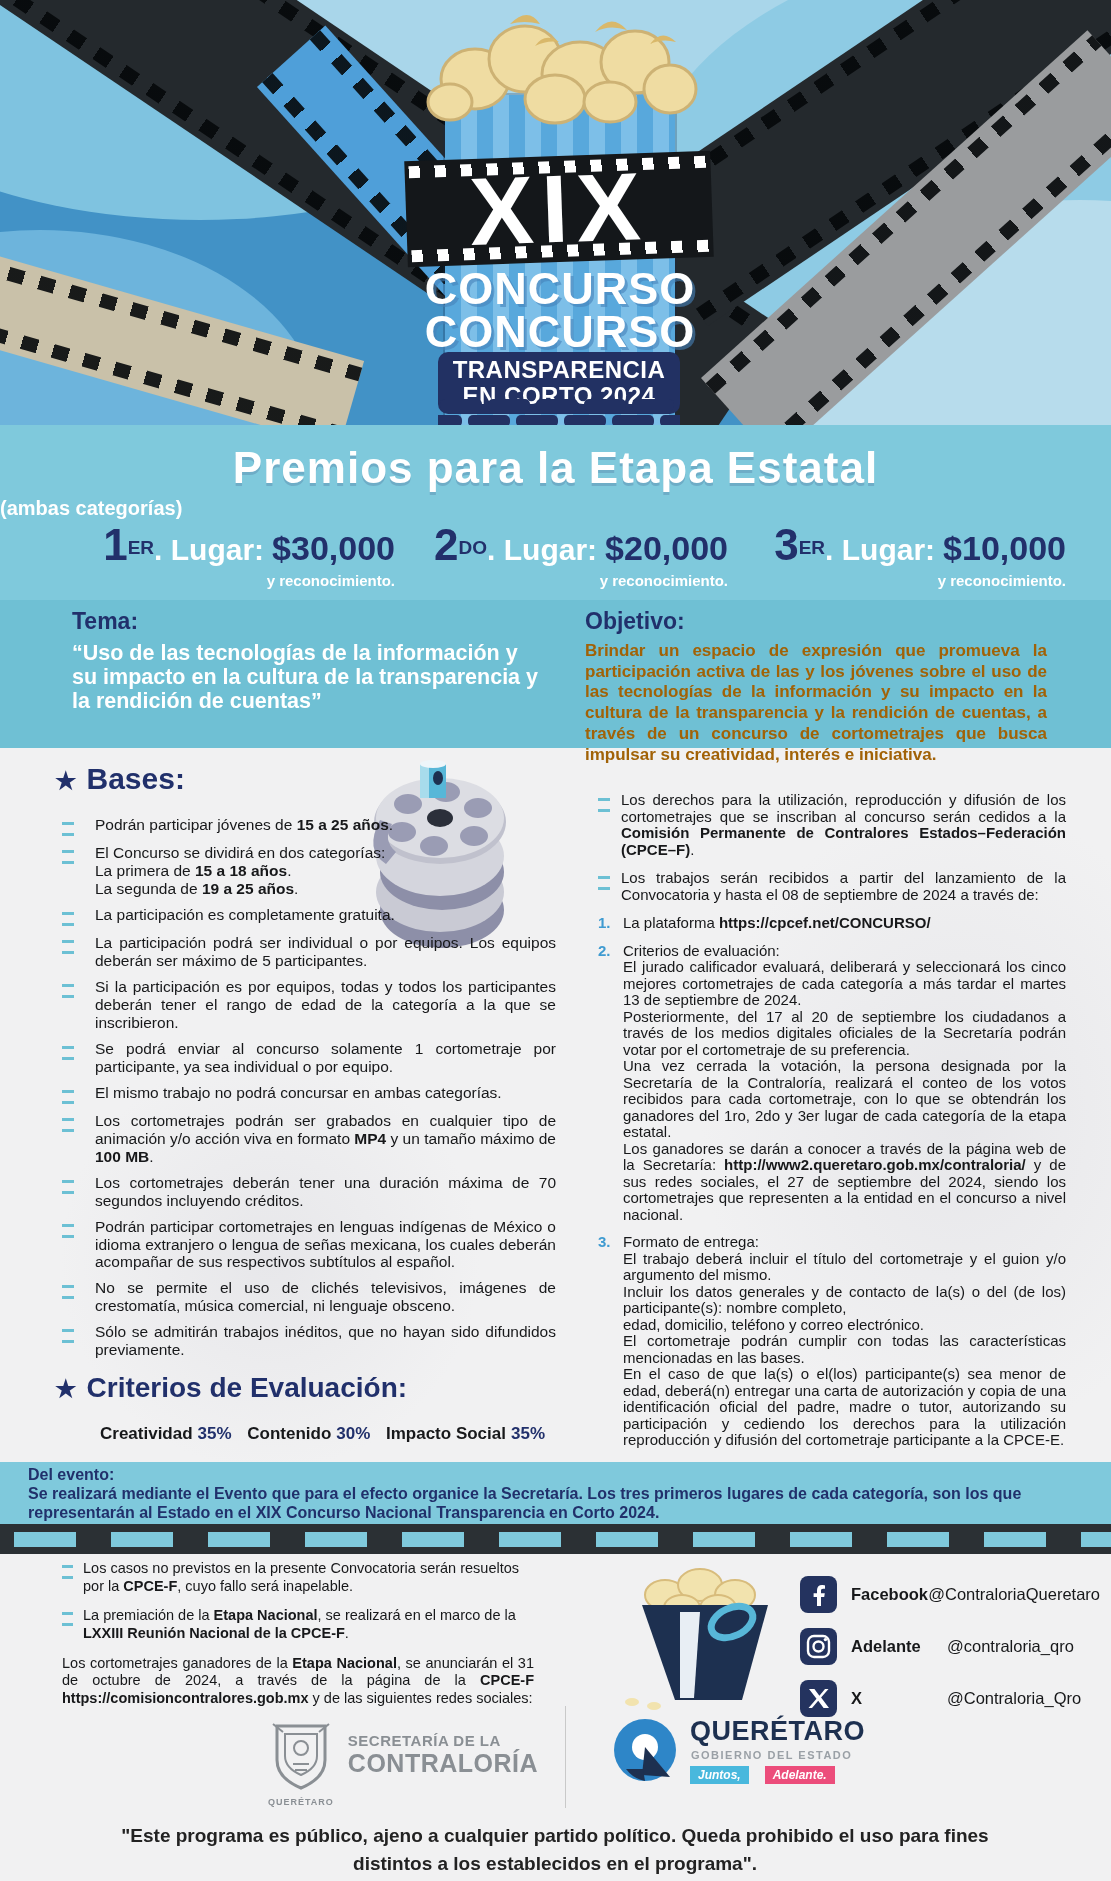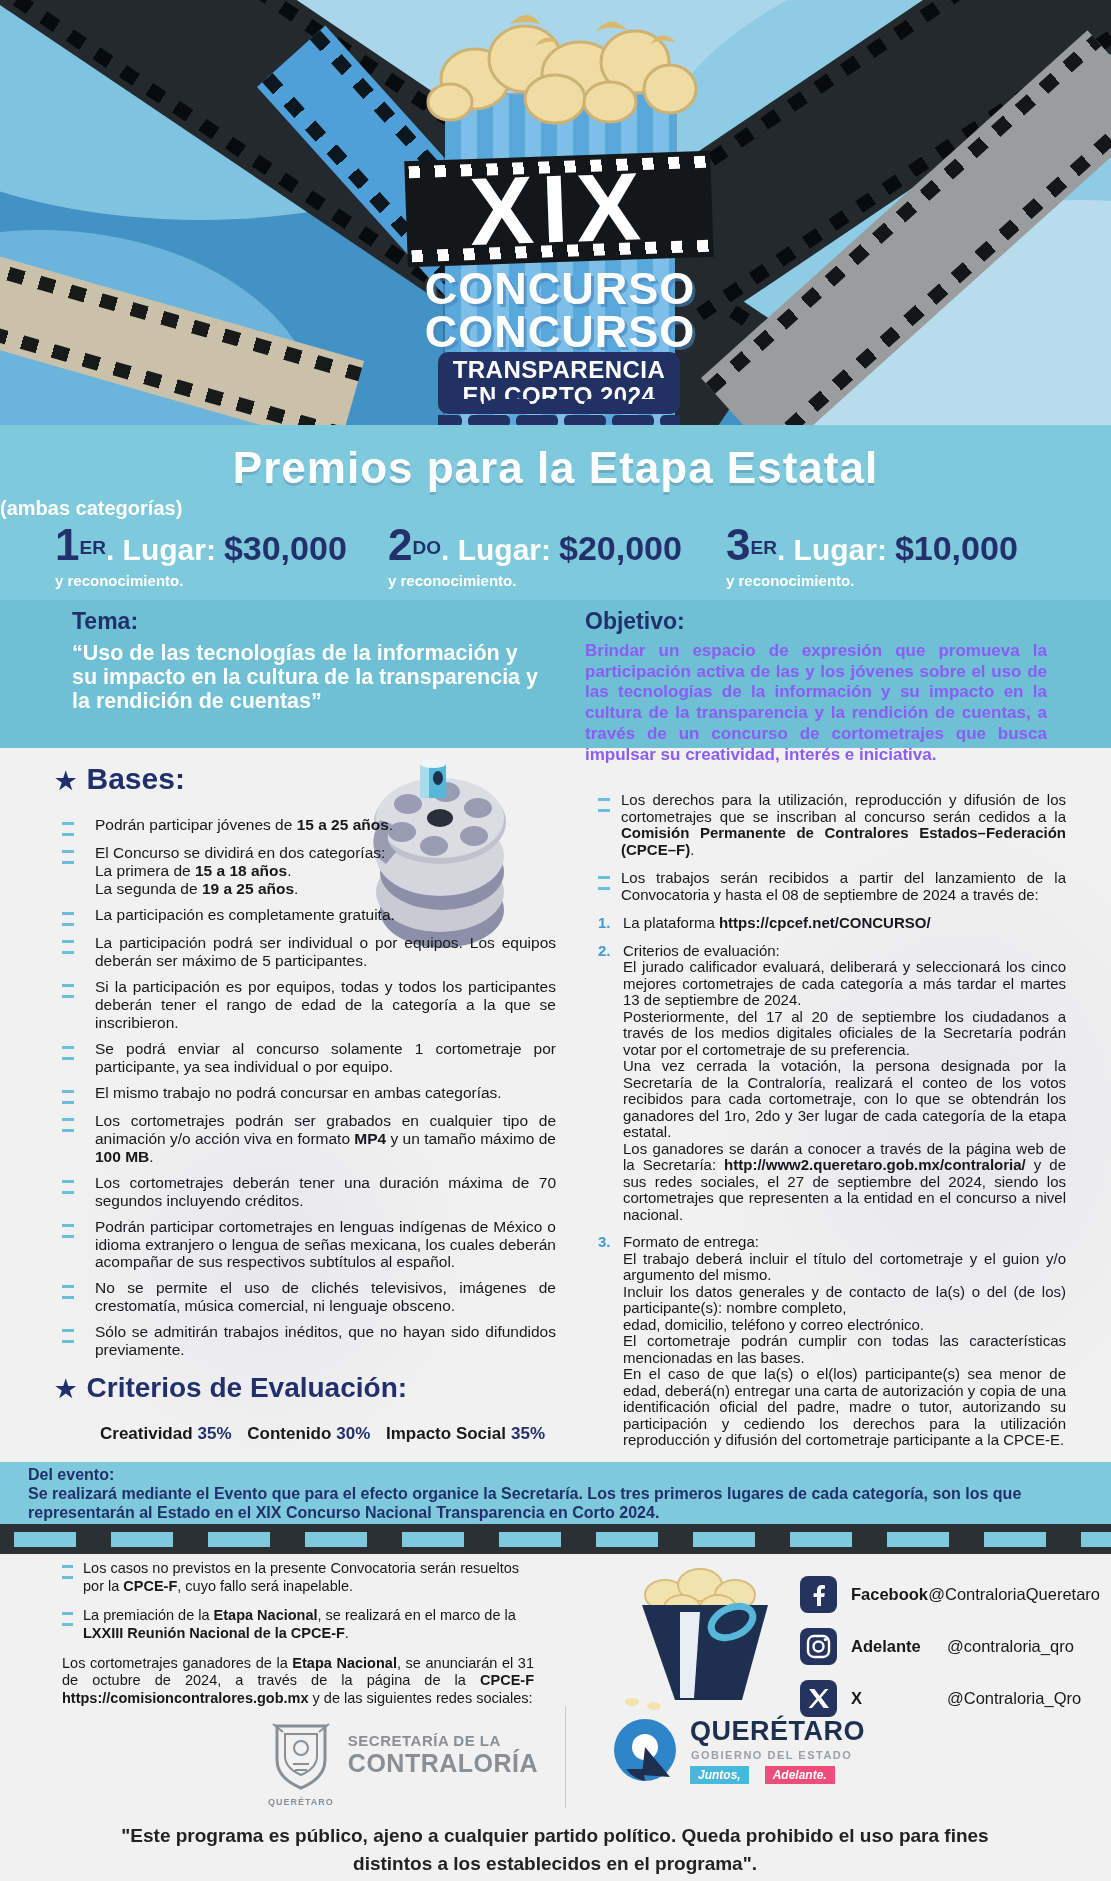--- a/index.html
+++ b/index.html
@@ -42,35 +42,35 @@
   .navy-box{left:438px;top:352px;width:242px;height:62px;background:#223163;border-radius:10px;
         display:flex;flex-direction:column;align-items:center;justify-content:center;
         color:#ffffff;font-weight:800;font-size:24px;line-height:1.08;letter-spacing:.5px}
   .seats-svg{left:438px;top:398px;width:242px;height:30px}
 
   
   .prize-band{left:0;top:425px;width:1111px;height:175px;background:#7fc9dc}
   .prize-title{left:0;top:443px;width:1111px;text-align:center;color:#ffffff;font-weight:800;
         font-size:44px;letter-spacing:1px;text-shadow:0 3px 0 rgba(34,48,107,.18)}
   .prize-sub{left:0;top:497px;width:1111px;color:#ffffff;font-weight:600;font-size:20px}
-  .prize{top:520px;width:340px;text-align:left}
+  .prize{top:520px;width:340px;text-align:right}
   .p1{left:55px}.p2{left:388px}.p3{left:726px}
   .place{font-size:44px;font-weight:800;color:#22306b}
   .sup{font-size:19px;font-weight:800;color:#22306b;vertical-align:super}
   .lugar{font-size:30px;font-weight:800;color:#ffffff}
   .amount{font-size:34px;font-weight:800;color:#22306b;margin-left:8px}
   .note{margin-top:2px;color:#ffffff;font-weight:600;font-size:15px}
 
   
   .theme-band{left:0;top:600px;width:1111px;height:148px;background:#6fc0d4}
   .tb-h{font-size:23px;font-weight:800;color:#21306b;margin:0 0 6px 0}
   .tema{left:72px;top:608px;width:470px}
   .tema-quote{font-size:21.5px;font-weight:800;color:#ffffff;line-height:1.12;margin:0}
   .objetivo{left:585px;top:608px;width:462px}
-  .objetivo p{font-size:17px;font-weight:600;color:#8b5cf6;line-height:1.22;margin:2px 0 0 0;text-align:justify}
+  .objetivo p{font-size:17px;font-weight:600;color:#a16207;line-height:1.22;margin:2px 0 0 0;text-align:justify}
 
   
   .wm{position:absolute;border-radius:50%;background:radial-gradient(closest-side,#e7e7ea,rgba(231,231,234,0))}
   .wm1{left:700px;top:800px;width:520px;height:640px}
   .wm2{left:60px;top:1050px;width:420px;height:420px}
   .sec-h{font-size:30px;font-weight:800;color:#21306b}
   .star{color:#21306b;font-size:24px;margin-right:10px}
   .bases-h{left:55px;top:762px}
   .bases-list{left:62px;top:816px;width:494px}
   .b-item{display:flex;gap:21px;margin-bottom:8px}

